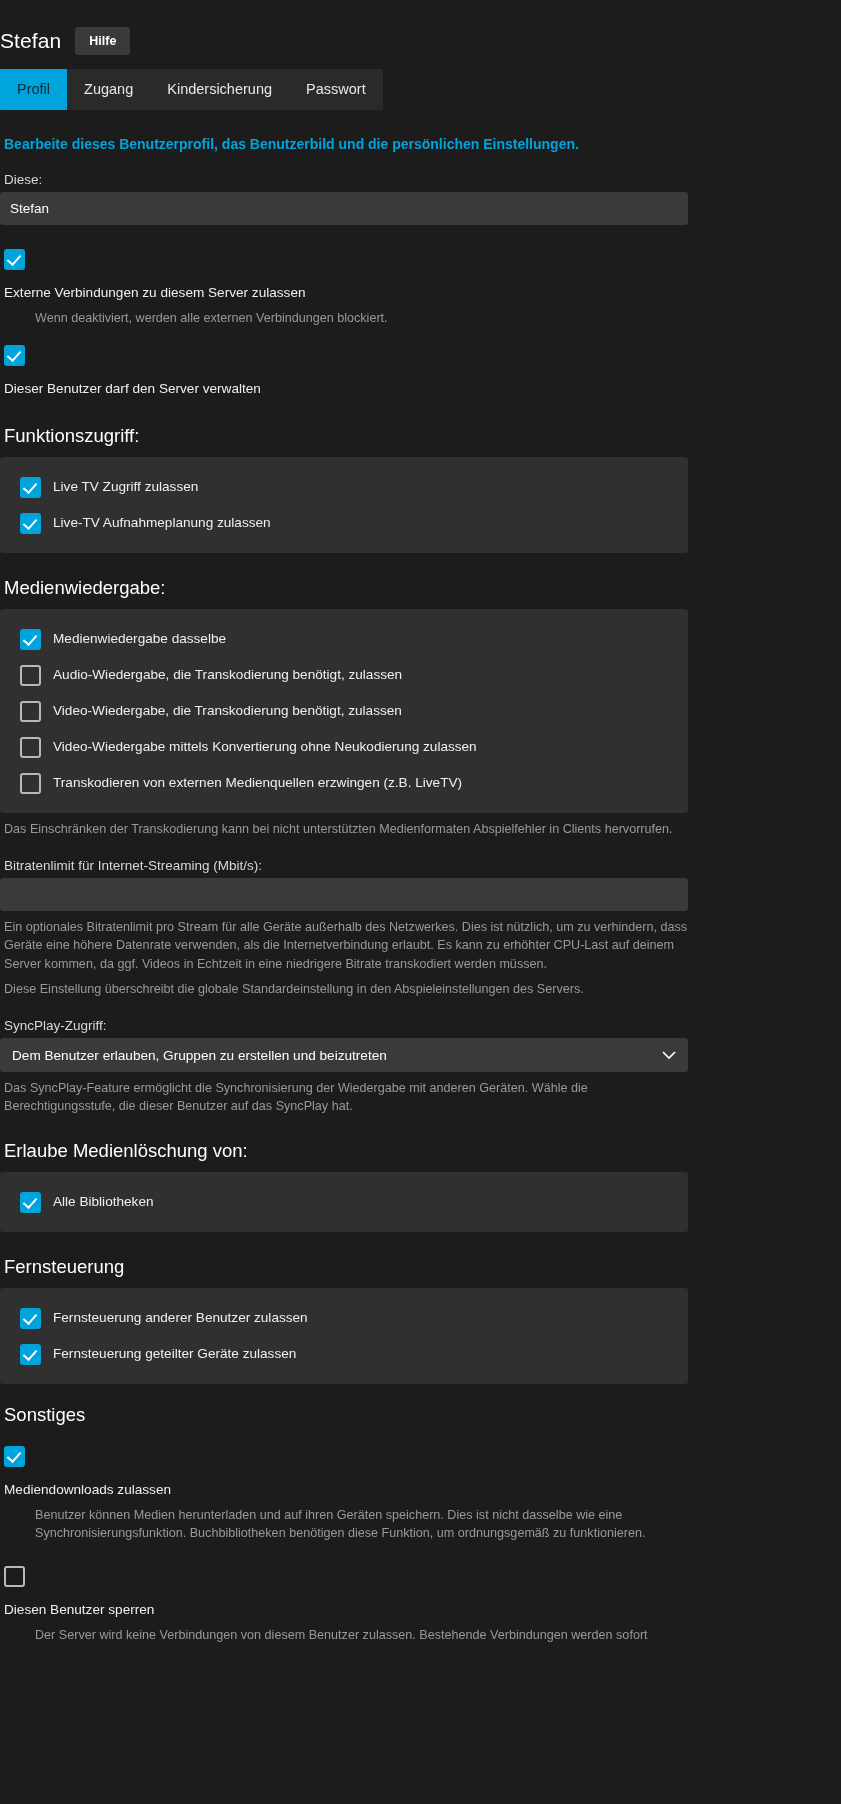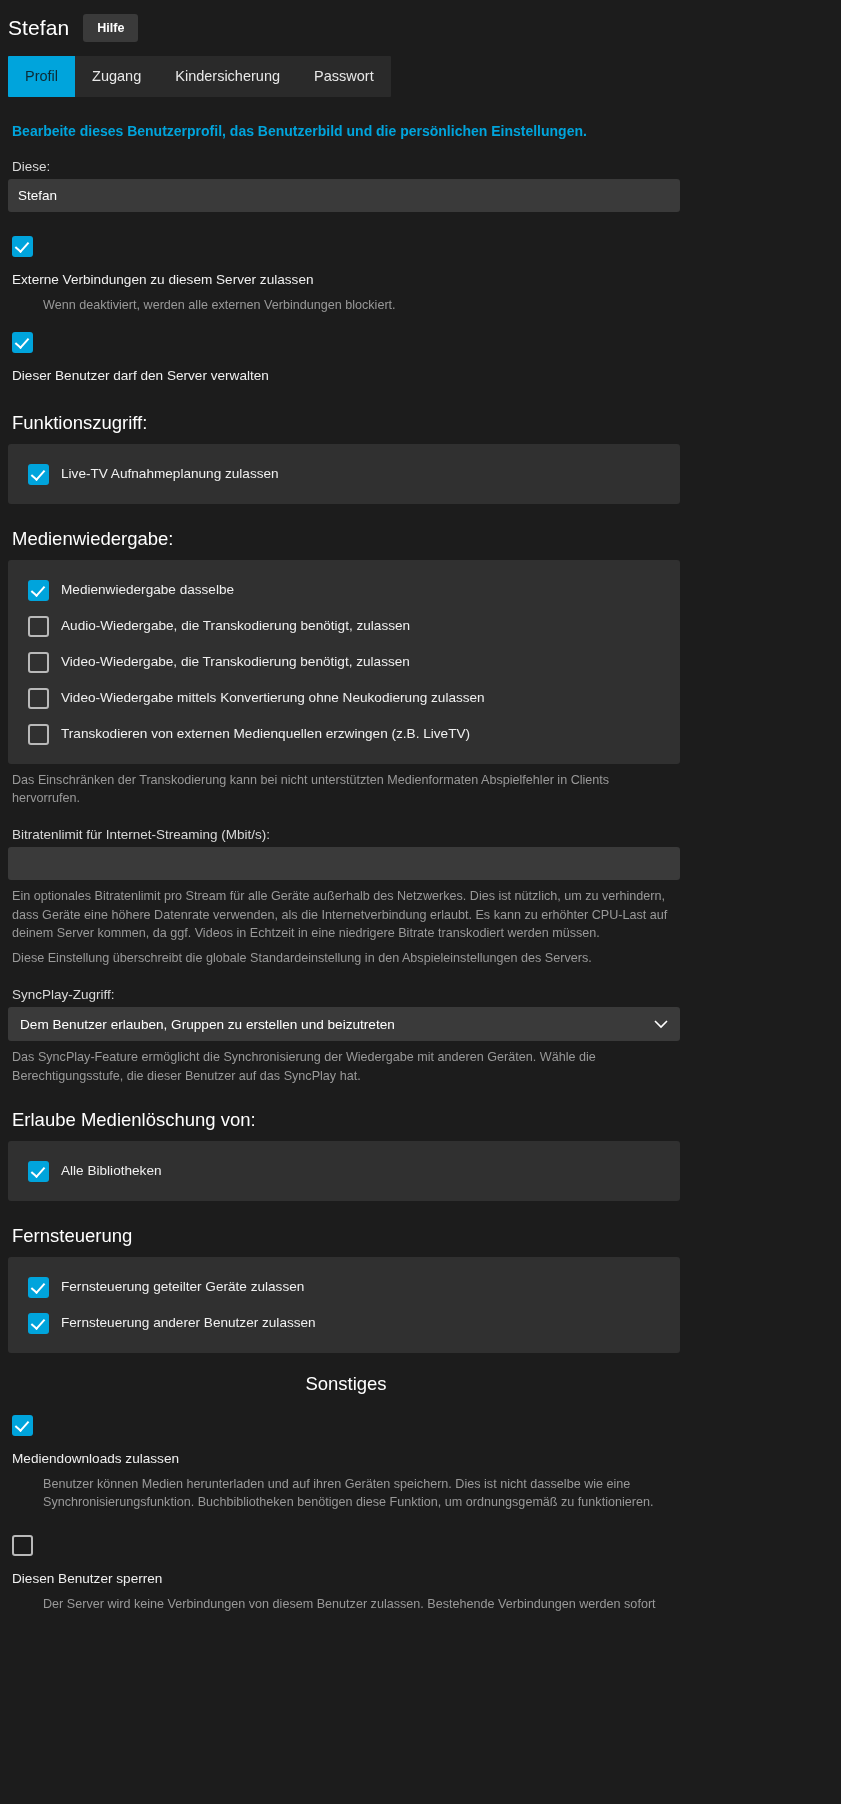--- a/index.html
+++ b/index.html
@@ -4,21 +4,21 @@
 <style>
   * { box-sizing: border-box; margin: 0; padding: 0; }
   html, body {
     width: 841px;
     background: #1c1c1c;
     font-family: "Liberation Sans", sans-serif;
     color: #ffffff;
   }
   body { padding: 0 0 10px 0; overflow-x: hidden; }
 
-  .page { width: 688px; padding: 0 8px; }
+  .page { width: 688px; padding: 0 0; margin-top: 13px; }
 
   
   .header-row {
     display: flex;
     align-items: center;
     gap: 14px;
     padding: 8px 0 0 0;
     height: 48px;
   }
   .page-title {
@@ -96,21 +96,21 @@
   }
   .hint.indent { margin-left: 35px; }
   .hint.tight { margin-top: 4px; }
 
   .section-title {
     font-size: 18.5px;
     color: #ffffff;
     font-weight: 400;
     margin: 24px 0 10px 4px;
   }
-  .section-title.small-gap { margin-top: 20px; text-align: center; }
+  .section-title.small-gap { margin-top: 20px; }
 
   
   .cb-row {
     display: flex;
     align-items: flex-start;
     gap: 12px;
     padding: 6px 0;
     cursor: pointer;
   }
   .cb-row.bare { padding: 9px 0 2px 4px; flex-direction: column; }
@@ -216,20 +216,24 @@
   <div class="cb-row bare">
     <span class="cb on"></span>
     <span class="cb-label">Dieser Benutzer darf den Server verwalten</span>
   </div>
 
   
   <div class="section-title">Funktionszugriff:</div>
   <div class="panel">
     <div class="cb-row">
       <span class="cb on"></span>
+      <span class="cb-label">Live TV Zugriff zulassen</span>
+    </div>
+    <div class="cb-row">
+      <span class="cb on"></span>
       <span class="cb-label">Live-TV Aufnahmeplanung zulassen</span>
     </div>
   </div>
 
   
   <div class="section-title">Medienwiedergabe:</div>
   <div class="panel">
     <div class="cb-row">
       <span class="cb on"></span>
       <span class="cb-label">Medienwiedergabe dasselbe</span>
@@ -278,25 +282,25 @@
       <span class="cb on"></span>
       <span class="cb-label">Alle Bibliotheken</span>
     </div>
   </div>
 
   
   <div class="section-title">Fernsteuerung</div>
   <div class="panel">
     <div class="cb-row">
       <span class="cb on"></span>
+      <span class="cb-label">Fernsteuerung anderer Benutzer zulassen</span>
+    </div>
+    <div class="cb-row">
+      <span class="cb on"></span>
       <span class="cb-label">Fernsteuerung geteilter Geräte zulassen</span>
-    </div>
-    <div class="cb-row">
-      <span class="cb on"></span>
-      <span class="cb-label">Fernsteuerung anderer Benutzer zulassen</span>
     </div>
   </div>
 
   
   <div class="section-title small-gap">Sonstiges</div>
 
   <div class="cb-row bare">
     <span class="cb on"></span>
     <span class="cb-label">Mediendownloads zulassen</span>
   </div>

